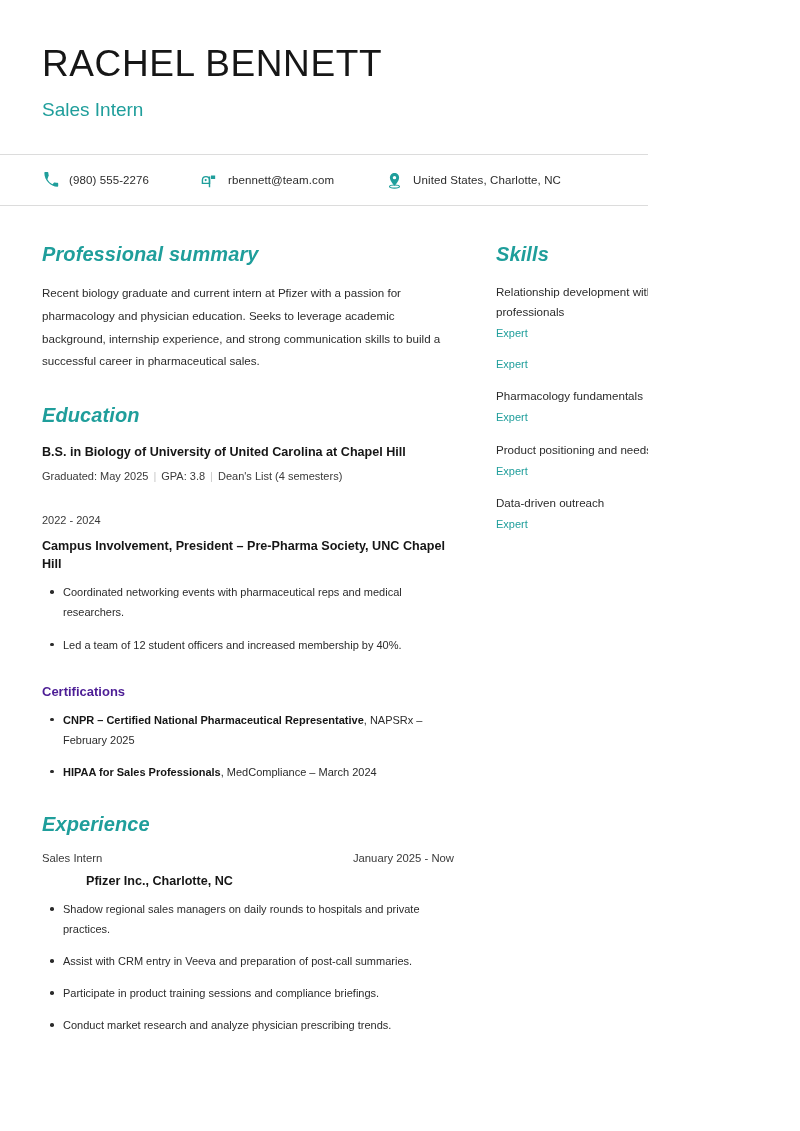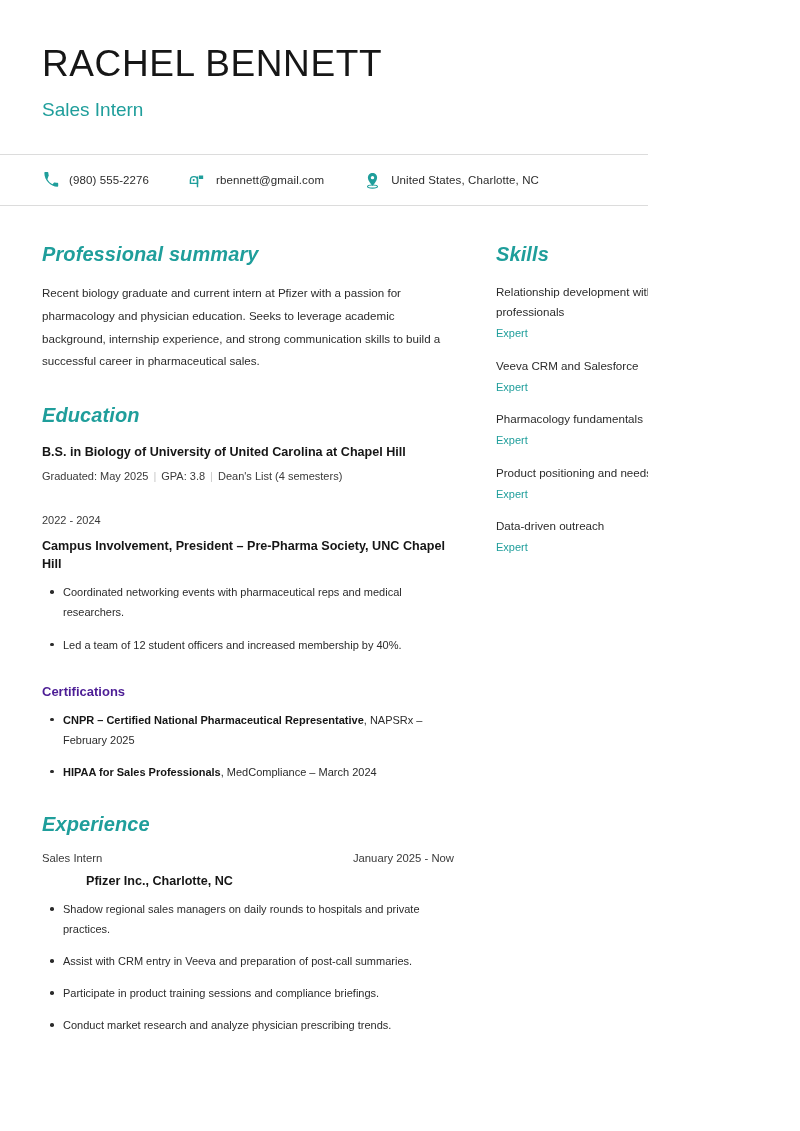--- a/index.html
+++ b/index.html
@@ -50,21 +50,21 @@
     width: 100%;
   }
   .rule-top { margin-top: 33px; }
 
   
   .contact-bar {
     display: flex;
     align-items: center;
     padding: 0 42px;
     height: 50px;
-    gap: 0;
+    gap: 12px;
   }
   .contact-item {
     display: flex;
     align-items: center;
     margin-right: 40px;
   }
   .contact-icon {
     width: 17px;
     height: 17px;
     margin-right: 10px;
@@ -243,21 +243,21 @@
 
     <div class="contact-item">
       <span class="contact-icon">
         <svg width="17" height="17" viewBox="0 0 24 24" aria-hidden="true">
           <path fill="none" stroke="#1f9e9b" stroke-width="2" d="M2 11.5c0-2.8 2.2-5 5-5s5 2.2 5 5V16H2v-4.5z"></path>
           <path fill="#1f9e9b" d="M11 6.5h2v15h-2z"></path>
           <path fill="#1f9e9b" d="M14 5h6v5h-6z"></path>
           <circle cx="6.6" cy="11.4" r="1.5" fill="#1f9e9b"></circle>
         </svg>
       </span>
-      <span class="contact-text">rbennett@gmail.com</span>
+      <span class="contact-text">rbennett@team.com</span>
     </div>
 
     <div class="contact-item">
       <span class="contact-icon">
         <svg width="17" height="17" viewBox="0 0 24 24" aria-hidden="true">
           <path fill="#1f9e9b" d="M12 1.5c-3.6 0-6.5 2.9-6.5 6.5 0 4.7 6.5 11.5 6.5 11.5s6.5-6.8 6.5-11.5c0-3.6-2.9-6.5-6.5-6.5z"></path>
           <circle cx="12" cy="8" r="2.4" fill="#ffffff"></circle>
           <ellipse cx="12" cy="20.5" rx="7" ry="2.2" fill="none" stroke="#1f9e9b" stroke-width="1.6"></ellipse>
         </svg>
       </span>
@@ -332,21 +332,20 @@
     <div class="col-right">
 
       <div class="section">
         <h2 class="section-heading">Skills</h2>
 
         <div class="skill-item">
           <div class="skill-name">Relationship development with healthcare professionals</div>
           <div class="skill-level">Expert</div>
         </div>
         <div class="skill-item">
-          <div class="skill-name">Veeva CRM and Salesforce</div>
           <div class="skill-level">Expert</div>
         </div>
         <div class="skill-item">
           <div class="skill-name">Pharmacology fundamentals</div>
           <div class="skill-level">Expert</div>
         </div>
         <div class="skill-item">
           <div class="skill-name">Product positioning and needs analysis</div>
           <div class="skill-level">Expert</div>
         </div>

